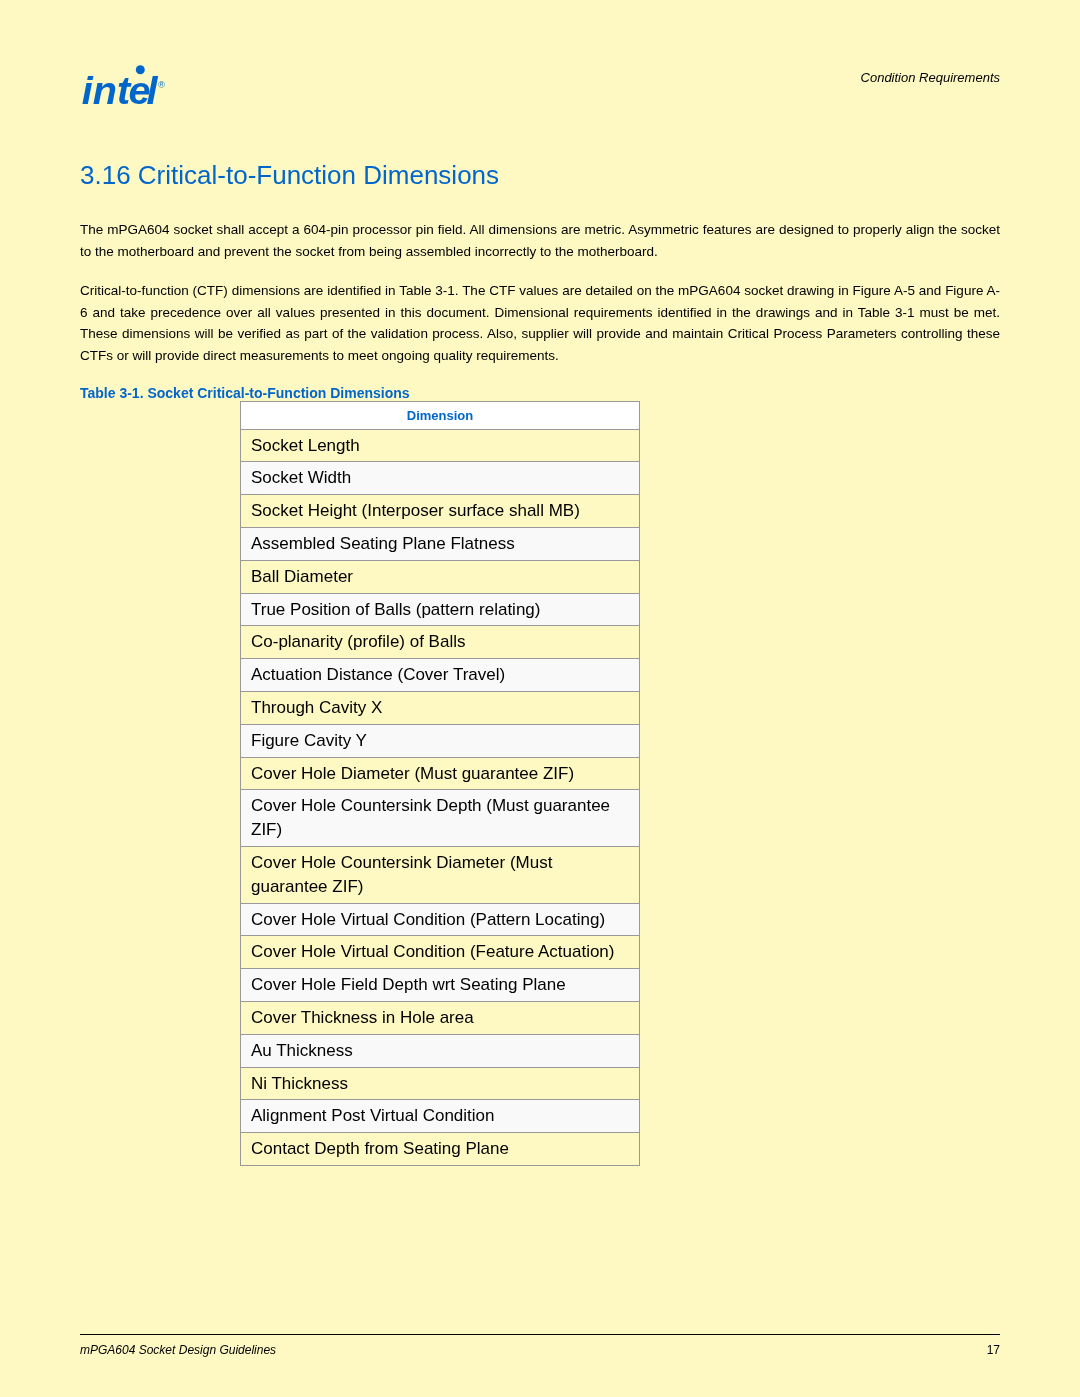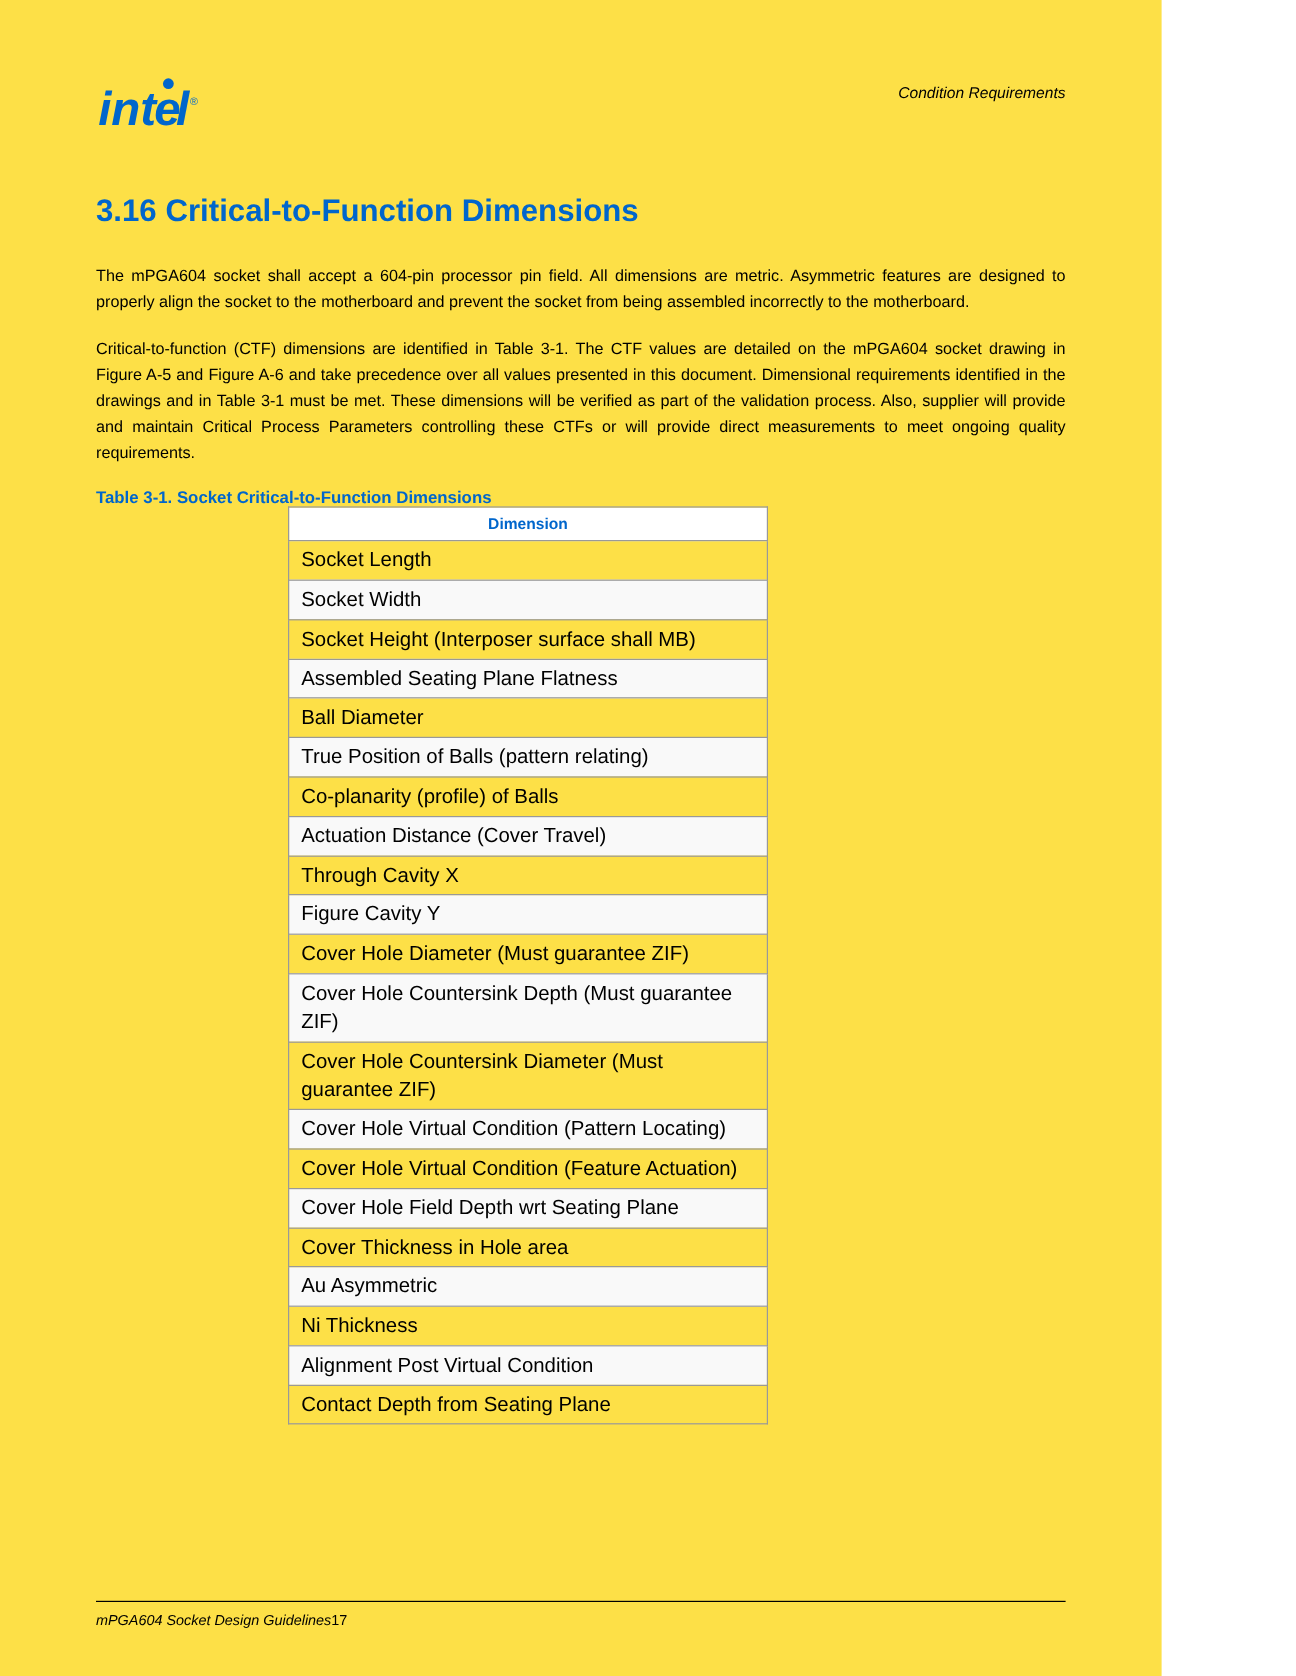--- a/index.html
+++ b/index.html
@@ -12,25 +12,25 @@
       font-family: Arial, sans-serif;
       font-size: 14px;
       background: #ffffff;
       color: #000000;
       width: 1080px;
       min-height: 1397px;
       position: relative;
     }
 
     .page {
-      width: 968px;
+      width: 1080px;
       min-height: 1397px;
       padding: 60px 80px 80px 80px;
       position: relative;
-      background: #fde047;
+      background: #fef9c3;
     }
 
     .header {
       display: flex;
       justify-content: space-between;
       align-items: flex-start;
       margin-bottom: 40px;
     }
 
     .logo {
@@ -45,21 +45,21 @@
 
     .header-right {
       font-style: italic;
       font-size: 13px;
       color: #000;
       margin-top: 10px;
     }
 
     .section-title {
       font-size: 26px;
-      font-weight: bold;
+      font-weight: normal;
       color: #0066cc;
       margin-bottom: 24px;
       padding-bottom: 4px;
     }
 
     .body-text {
       font-size: 13.5px;
       line-height: 1.6;
       color: #000;
       margin-bottom: 18px;
@@ -101,20 +101,21 @@
     .dimension-table tr:nth-child(even) td {
       background: #f9f9f9;
     }
 
     .footer {
       position: absolute;
       bottom: 40px;
       left: 80px;
       right: 80px;
       display: flex;
+      justify-content: space-between;
       align-items: center;
       border-top: 1px solid #000;
       padding-top: 8px;
       font-size: 12px;
       font-style: italic;
     }
 
     .footer-left {
       font-style: italic;
       font-size: 12px;
@@ -209,21 +210,21 @@
         <tr>
           <td>Cover Hole Virtual Condition (Feature Actuation)</td>
         </tr>
         <tr>
           <td>Cover Hole Field Depth wrt Seating Plane</td>
         </tr>
         <tr>
           <td>Cover Thickness in Hole area</td>
         </tr>
         <tr>
-          <td>Au Asymmetric</td>
+          <td>Au Thickness</td>
         </tr>
         <tr>
           <td>Ni Thickness</td>
         </tr>
         <tr>
           <td>Alignment Post Virtual Condition</td>
         </tr>
         <tr>
           <td>Contact Depth from Seating Plane</td>
         </tr>

